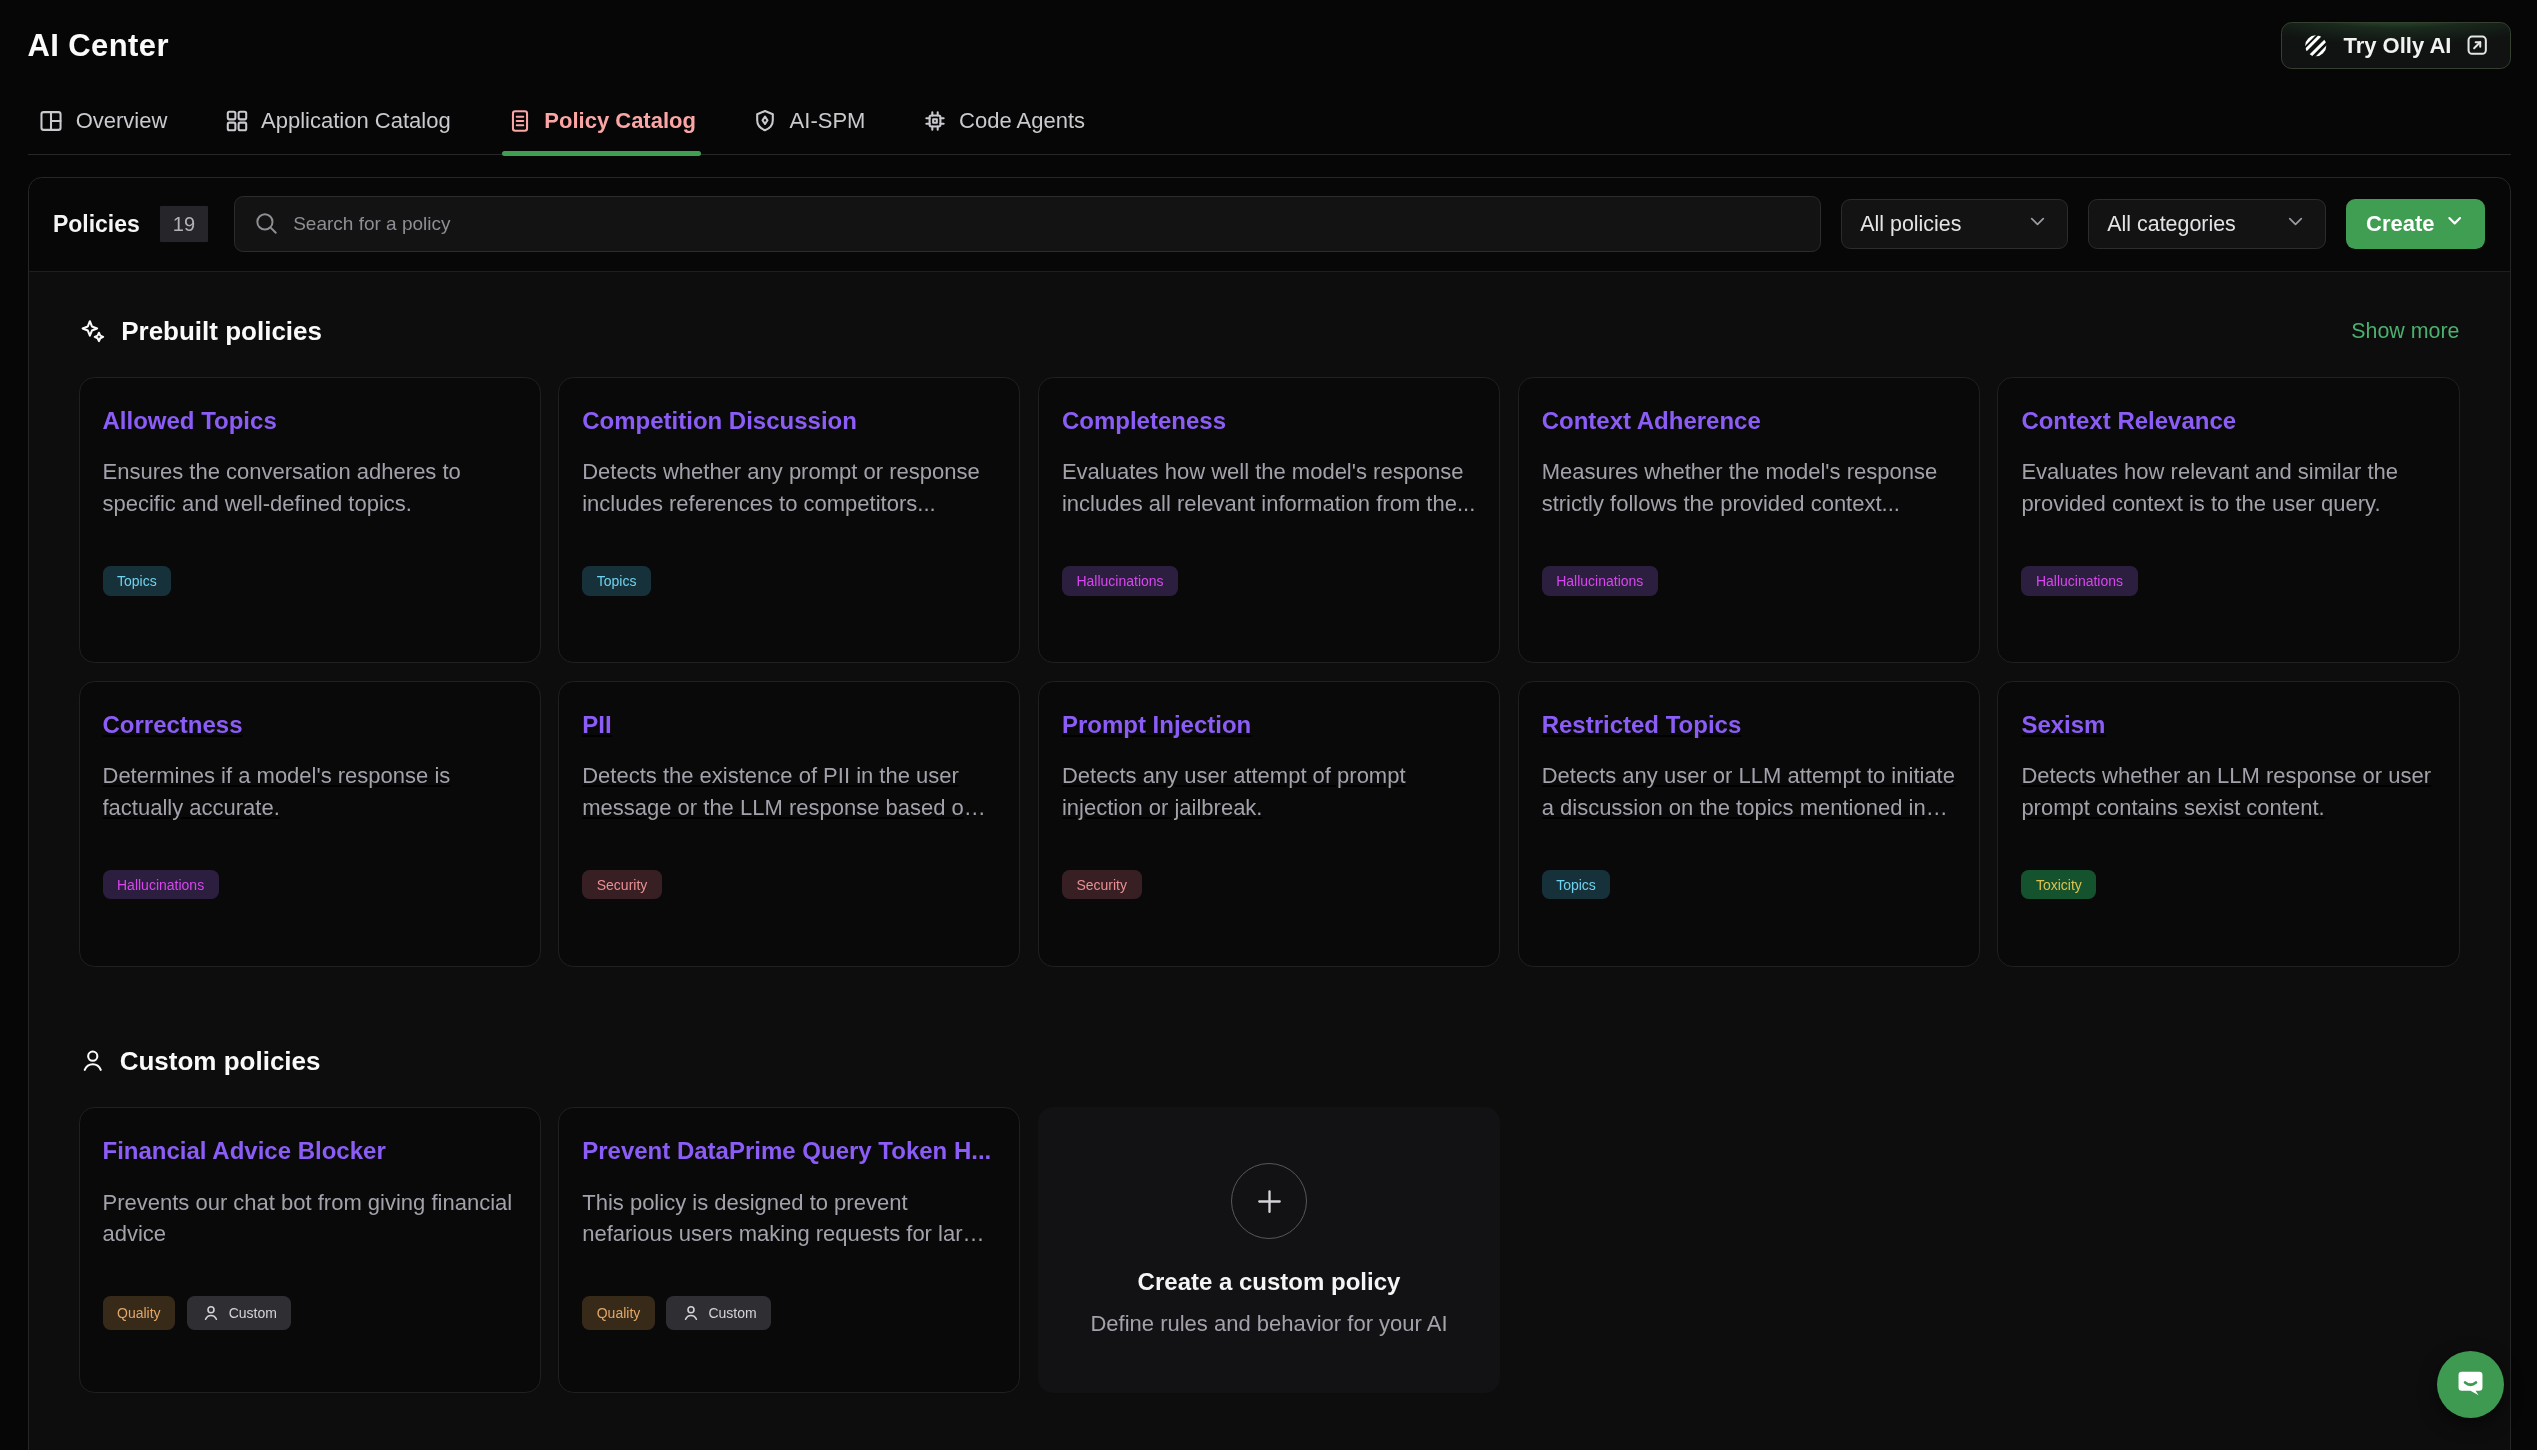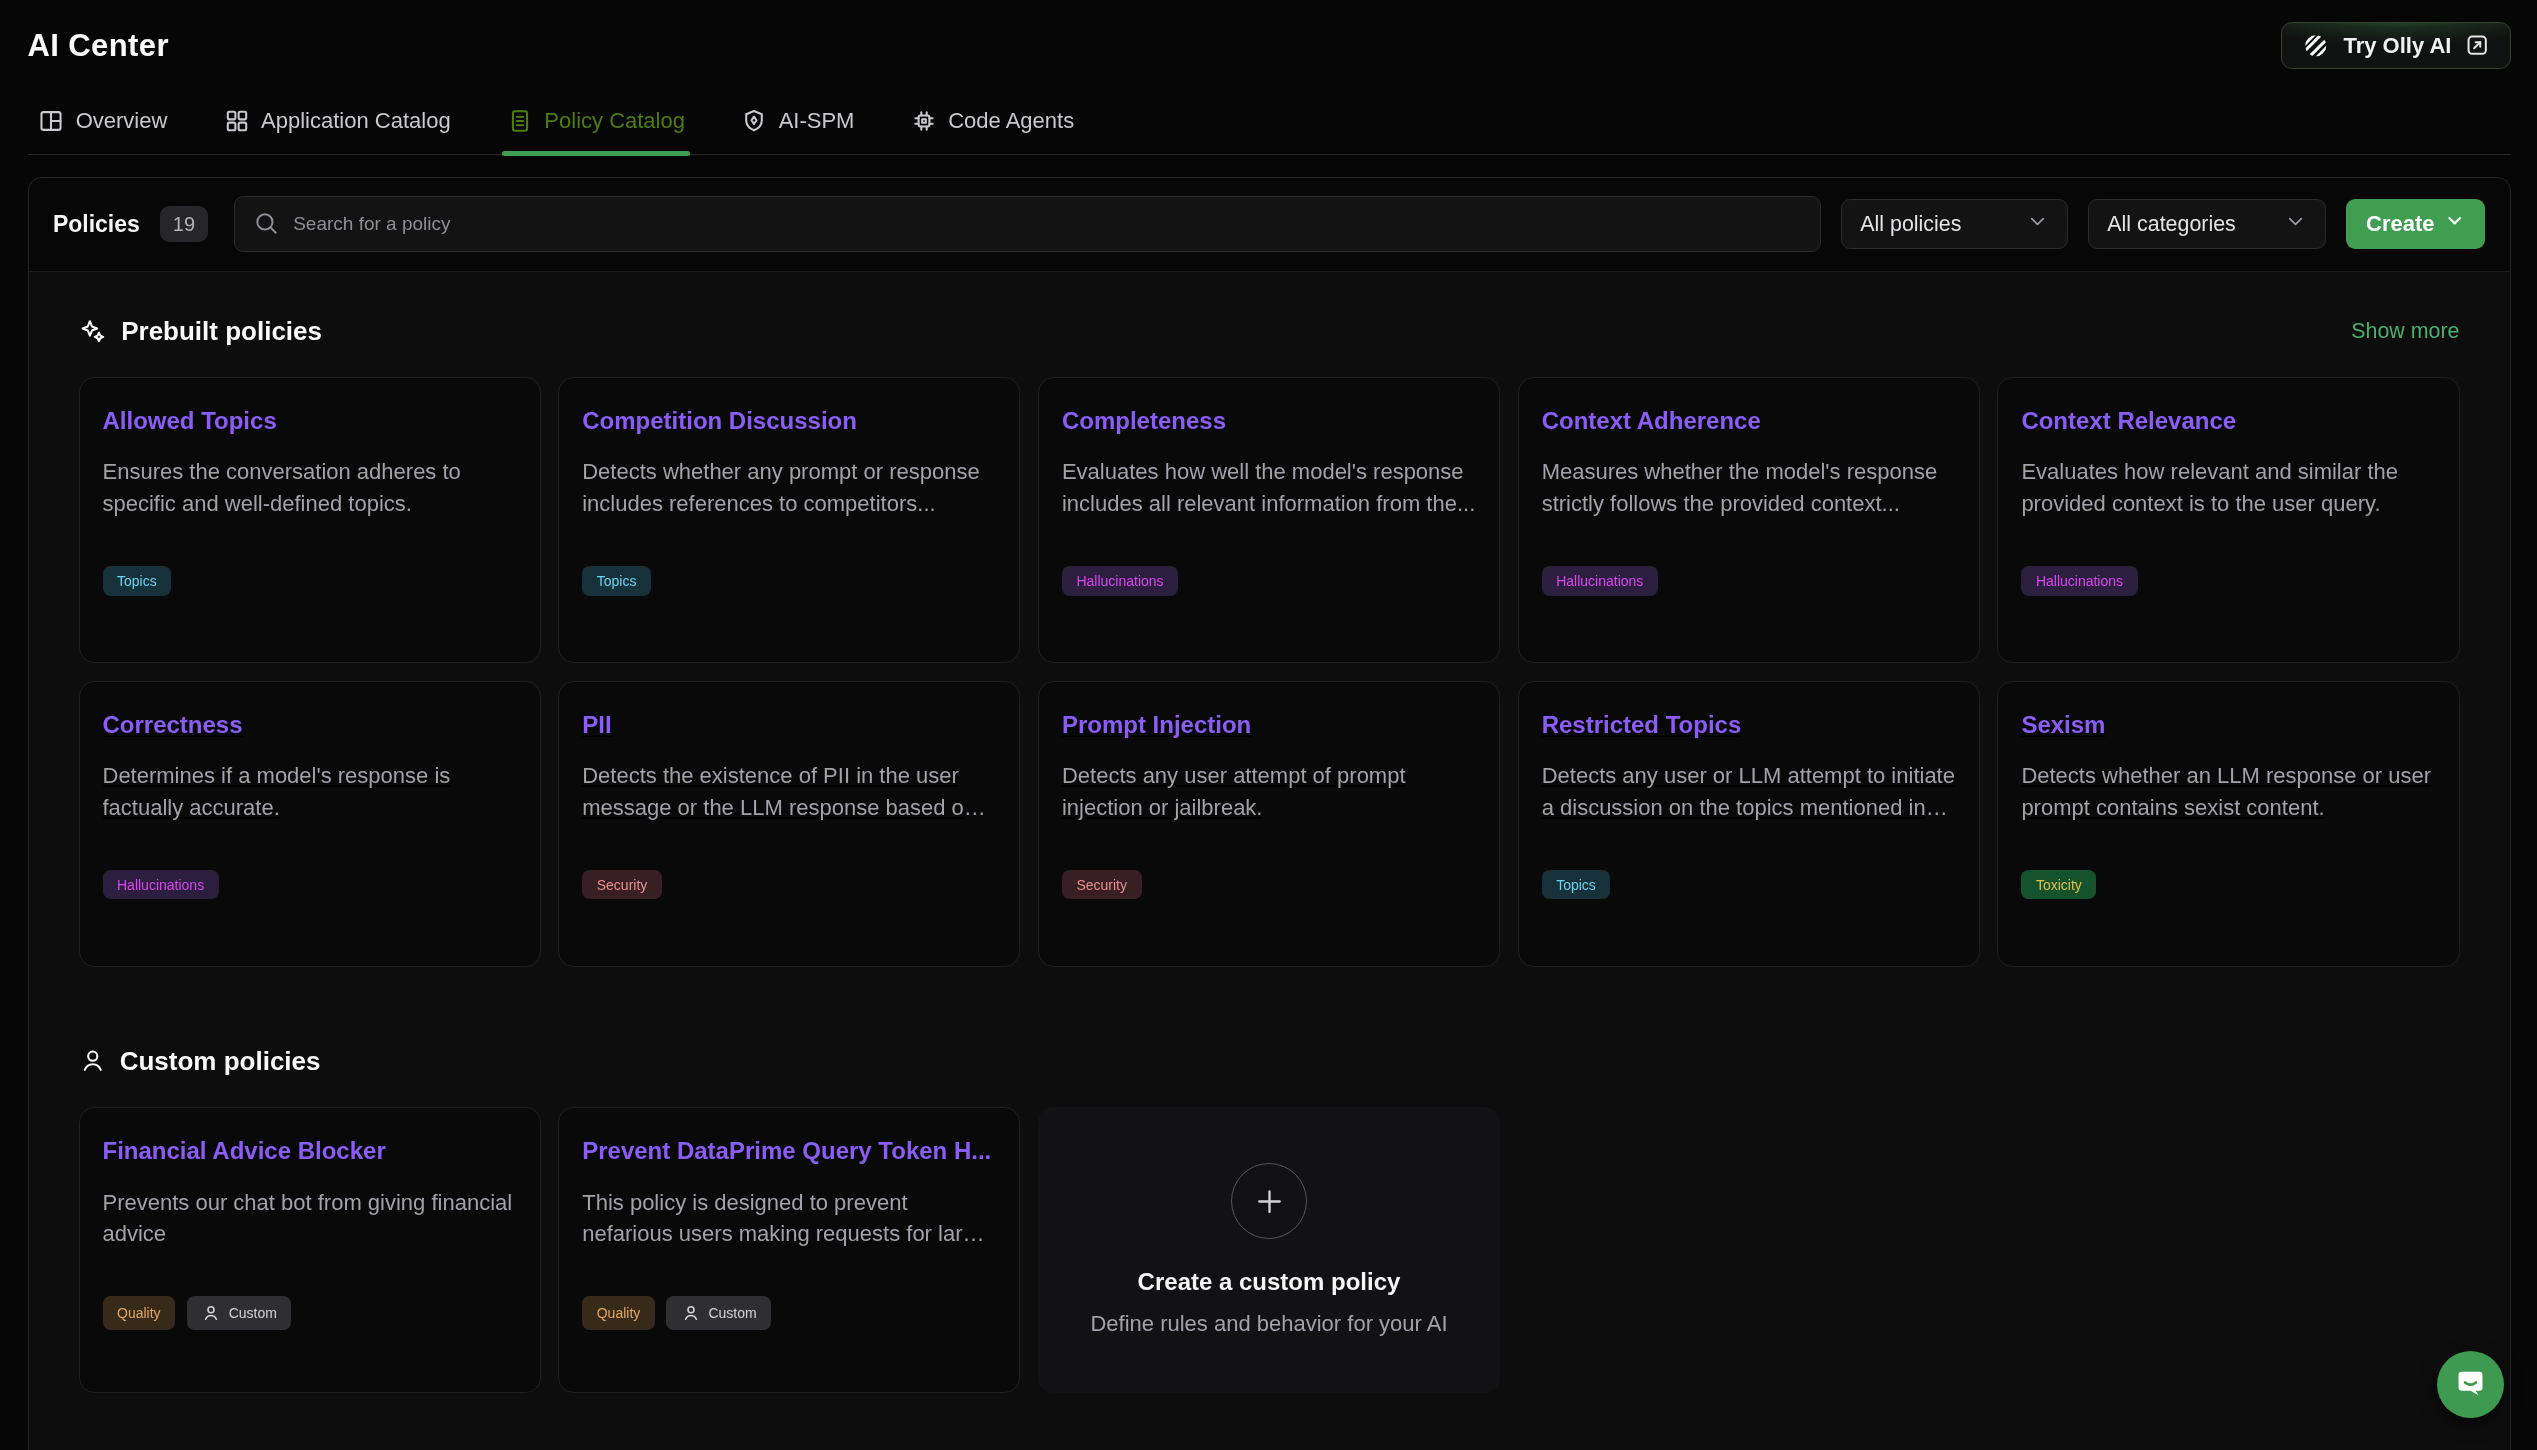--- a/index.html
+++ b/index.html
@@ -14,30 +14,30 @@
     border-radius:10.7px; border:1.5px solid #35402f; cursor:pointer;
     background: radial-gradient(130% 150% at 50% -45%, rgba(63,158,82,.95) 0%, rgba(34,60,38,.55) 38%, rgba(16,19,17,0) 62%), #101312;
     color:#f2f2f2; font-size:22px; font-weight:600; }
   .try-olly-btn svg { display:block; }
 
   
   .tabs-row { margin-top:26px; display:flex; gap:47px; border-bottom:1.5px solid #27272a; padding:0 6.1px; }
   .tab { position:relative; display:flex; align-items:center; gap:11.5px; padding:9.2px 4.6px 20px;
          font-size:22px; color:#c9c9ce; cursor:pointer; white-space:nowrap; }
   .tab svg { display:block; }
-  .tab.active { color:#4d7c0f; font-weight:400; }
+  .tab.active { color:#fca5a5; font-weight:700; }
   .tab.active::after { content:""; position:absolute; left:0; right:0; bottom:-1.5px; height:4.6px;
          background:#3f9e52; border-radius:3.1px; }
 
   
   .panel { margin-top:21.4px; height:1433px; border:1.5px solid #262629; border-radius:13.7px;
            background:#070708; overflow:hidden; }
   .toolbar { display:flex; align-items:center; gap:20px; height:93px; padding:0 24.4px; }
   .policies-label { font-size:23px; font-weight:700; color:#f5f5f5; }
-  .count-badge { background:#26262a; color:#b2b2b8; font-size:20px; padding:6.1px 13px; border-radius:9px; }
+  .count-badge { background:#26262a; color:#b2b2b8; font-size:20px; padding:6.1px 13px; border-radius:1px; }
   .search-box { flex:1; height:56px; margin-left:6.1px; background:#131314; border:1.5px solid #2c2c2f;
     border-radius:9.2px; display:flex; align-items:center; gap:13.7px; padding:0 18.3px; color:#8e8e94; }
   .search-box input { flex:1; background:transparent; border:none; outline:none; color:#e5e5e7;
     font-size:19px; font-family:inherit; }
   .search-box input::placeholder { color:#8e8e94; }
   .dropdown { height:50px; background:#131314; border:1.5px solid #2c2c2f; border-radius:9.2px;
     display:flex; align-items:center; justify-content:space-between; padding:0 18.3px;
     color:#e4e4e7; font-size:21.4px; cursor:pointer; }
   .dropdown.w1 { width:227px; } .dropdown.w2 { width:238px; }
   .dropdown svg { color:#9a9aa1; }

